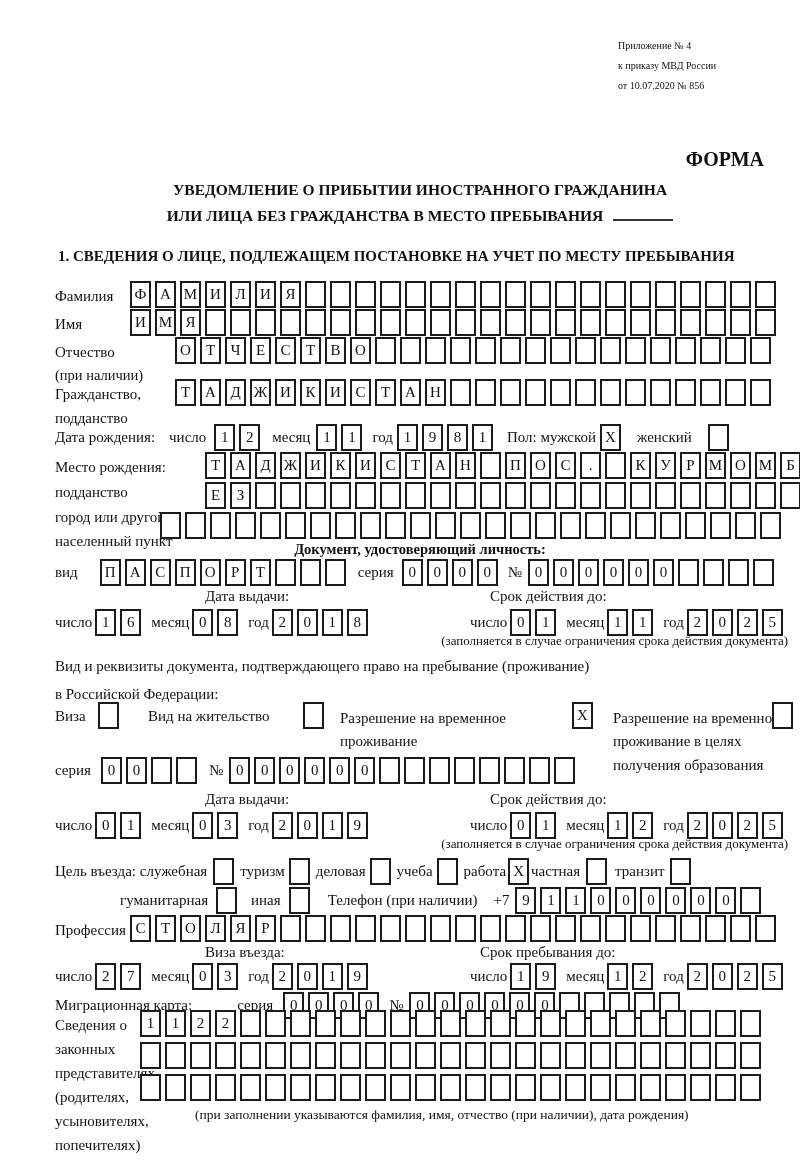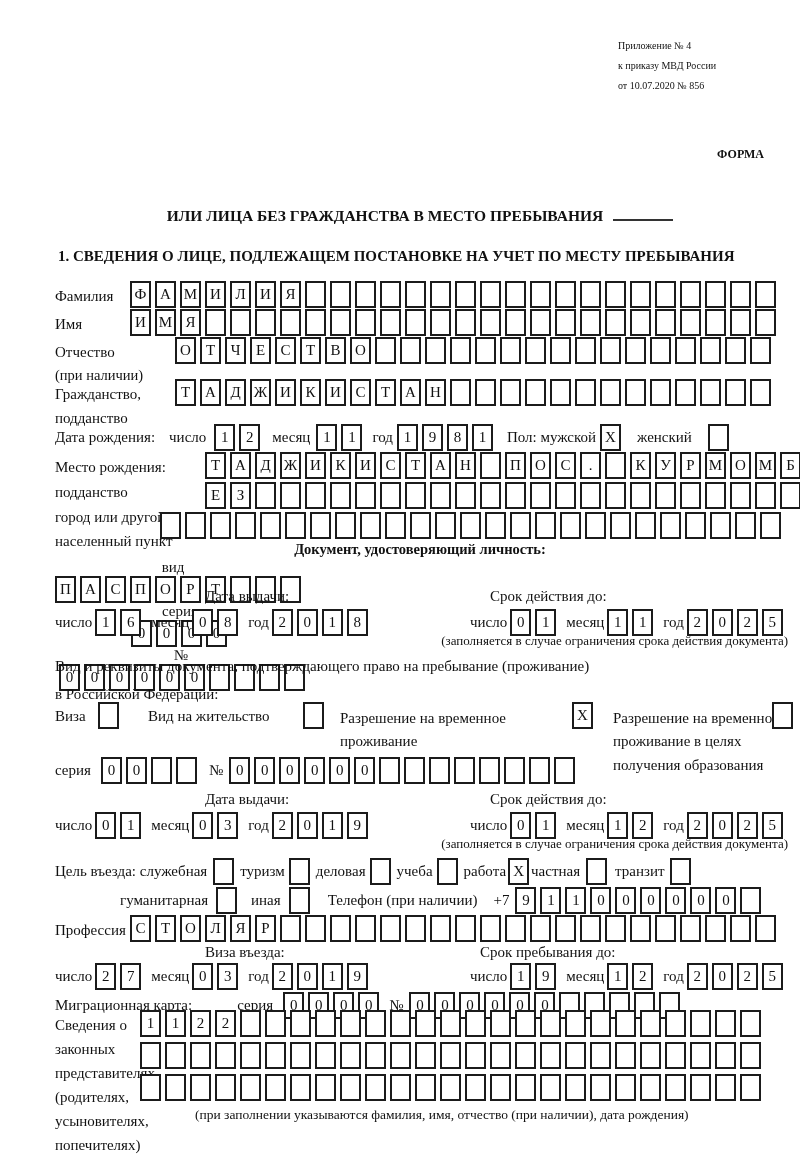--- a/index.html
+++ b/index.html
@@ -25,22 +25,23 @@
 <div class="page">
 
   <div class="t" style="left:618px;top:36px;">
     <div style="font-size:10px;line-height:20px;">
       <div>Приложение № 4</div>
       <div>к приказу МВД России</div>
       <div>от 10.07.2020 № 856</div>
     </div>
   </div>
 
-  <div class="t b" style="right:36px;top:147px;font-size:12px;">ФОРМА</div>
-
+  <div class="t b" style="right:36px;top:147px;font-size:20px;">ФОРМА</div>
+
+  <div class="t b ctr" style="top:181px;font-size:15.5px;">УВЕДОМЛЕНИЕ О ПРИБЫТИИ ИНОСТРАННОГО ГРАЖДАНИНА</div>
   <div class="t b ctr" style="top:204px;font-size:15.5px;">
     <span>ИЛИ ЛИЦА БЕЗ ГРАЖДАНСТВА В МЕСТО ПРЕБЫВАНИЯ</span><span class="title-underline"></span>
   </div>
 
   <div class="t b" style="left:58px;top:247px;font-size:15px;">1. СВЕДЕНИЯ О ЛИЦЕ, ПОДЛЕЖАЩЕМ ПОСТАНОВКЕ НА УЧЕТ ПО МЕСТУ ПРЕБЫВАНИЯ</div>
 
   <div class="t" style="left:55px;top:287px;">Фамилия</div>
   <div class="row" style="left:130px;top:281px;">
       <span class="cell">Ф</span>
       <span class="cell">А</span>
@@ -262,21 +263,21 @@
       <span class="cell"></span>
       <span class="cell"></span>
       <span class="cell"></span>
       <span class="cell"></span>
       <span class="cell"></span>
       <span class="cell"></span>
     </div>
 
   <div class="t b ctr" style="top:541px;font-size:14.5px;">Документ, удостоверяющий личность:</div>
 
-  <div class="row" style="left:55px;top:559px;flex-direction:column;">
+  <div class="row" style="left:55px;top:559px;">
     <span style="margin-right:22px;">вид</span>
     <span class="bx" style="margin-right:8px;">
         <span class="cell">П</span>
         <span class="cell">А</span>
         <span class="cell">С</span>
         <span class="cell">П</span>
         <span class="cell">О</span>
         <span class="cell">Р</span>
         <span class="cell">Т</span>
         <span class="cell"></span>

